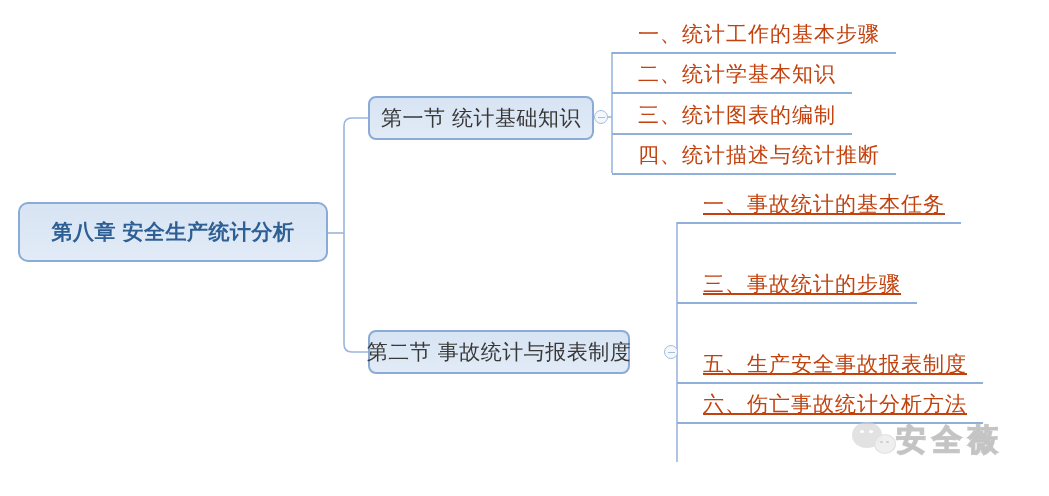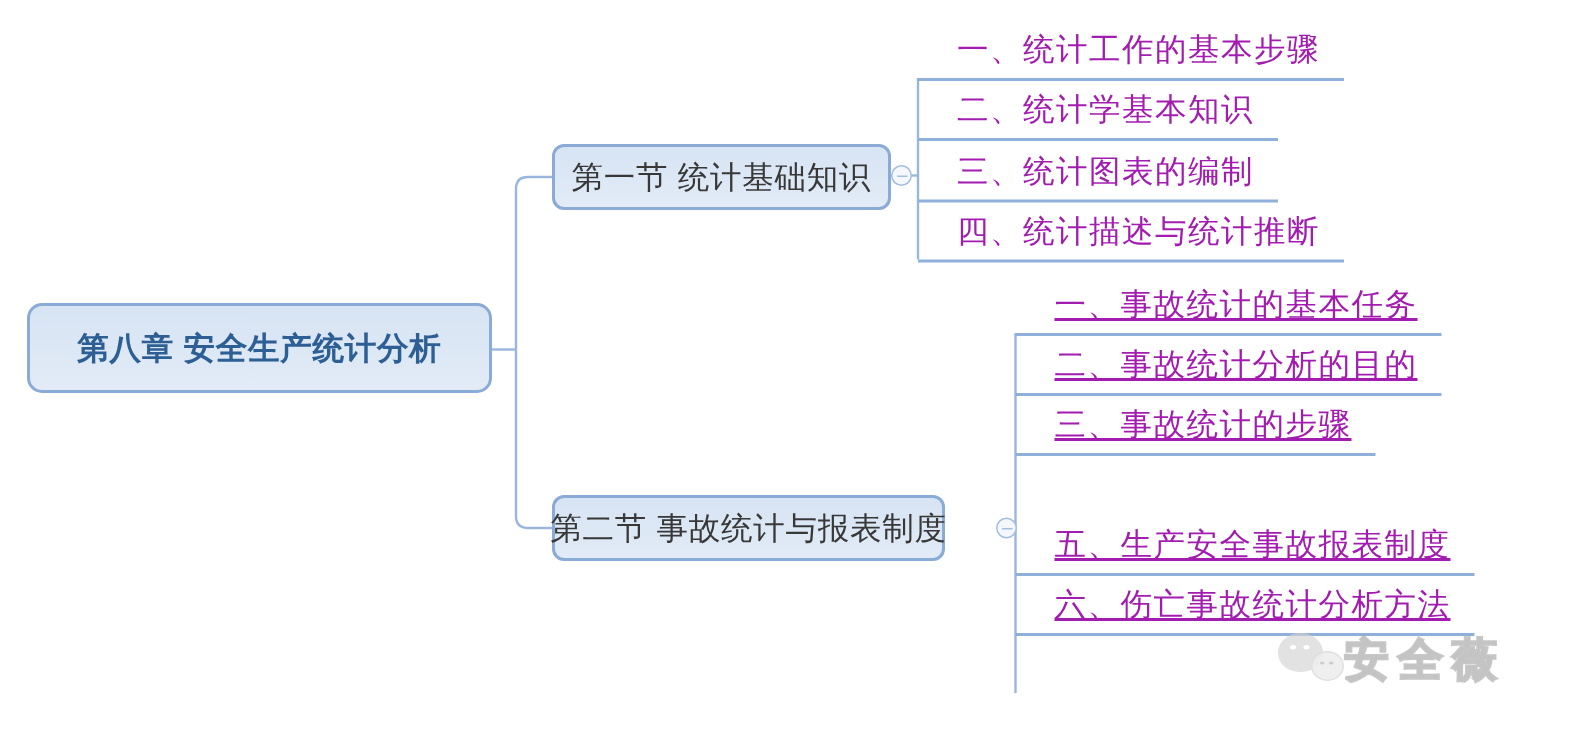--- a/index.html
+++ b/index.html
@@ -29,21 +29,21 @@
     border-radius:10px;
     font-weight:bold;color:#2d5f94;font-size:21px;
   }
   .sec1node{left:368px;top:96px;width:226px;height:44px;border-radius:8px;}
   .sec2node{left:368px;top:330px;width:262px;height:44px;border-radius:8px;}
 
   
   .child{
     position:absolute;z-index:2;
     box-sizing:border-box;
-    color:#a21caf;
+    color:#c2410c;
     font-size:21px;
     line-height:28px;
     letter-spacing:1px;
     white-space:nowrap;
     padding:0 16px 4px 26px;
     border-bottom:2px solid #8fb0da;
   }
   .b1{left:612px;}
   .b2{left:677px;text-decoration:underline;}
 
@@ -122,21 +122,20 @@
   <div class="toggle toggle2">
     <span class="minus"></span>
   </div>
 
   <div class="child b1" style="top:20px">一、统计工作的基本步骤</div>
   <div class="child b1" style="top:60px">二、统计学基本知识</div>
   <div class="child b1" style="top:101px">三、统计图表的编制</div>
   <div class="child b1" style="top:141px">四、统计描述与统计推断</div>
 
   <div class="child b2" style="top:190px">一、事故统计的基本任务</div>
-  <div class="child b2" style="top:230px">二、事故统计分析的目的</div>
   <div class="child b2" style="top:270px">三、事故统计的步骤</div>
   <div class="child b2" style="top:350px">五、生产安全事故报表制度</div>
   <div class="child b2" style="top:390px">六、伤亡事故统计分析方法</div>
 
   <div class="watermark">
     <span class="wm-logo">
       <span class="wm-bubble-big">
         <span class="wm-eye" style="left:8px;top:8px"></span>
         <span class="wm-eye" style="left:17px;top:8px"></span>
       </span>

